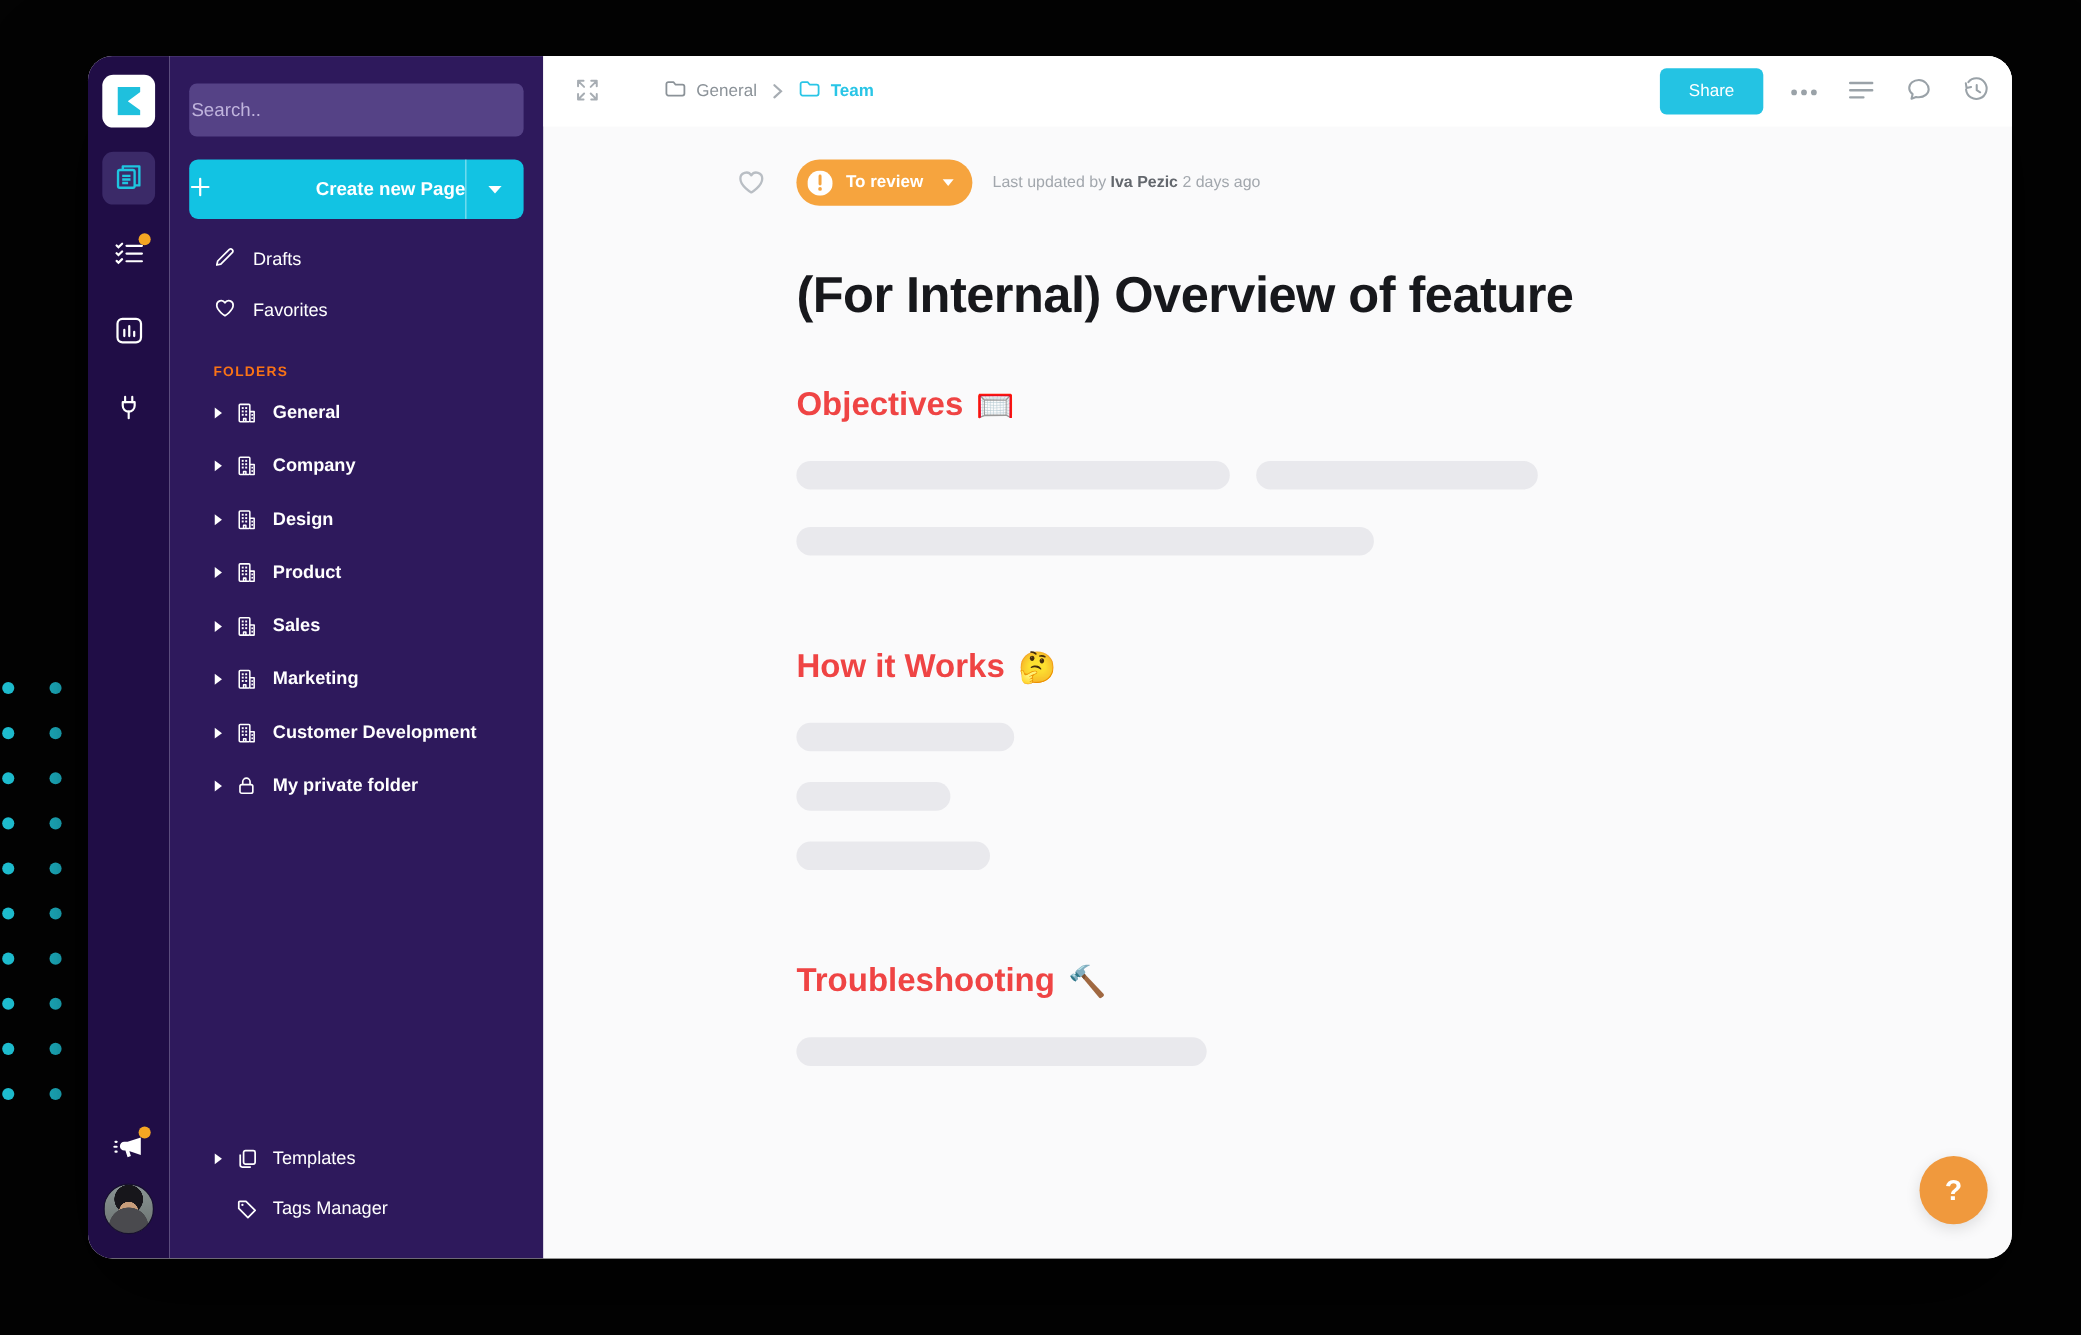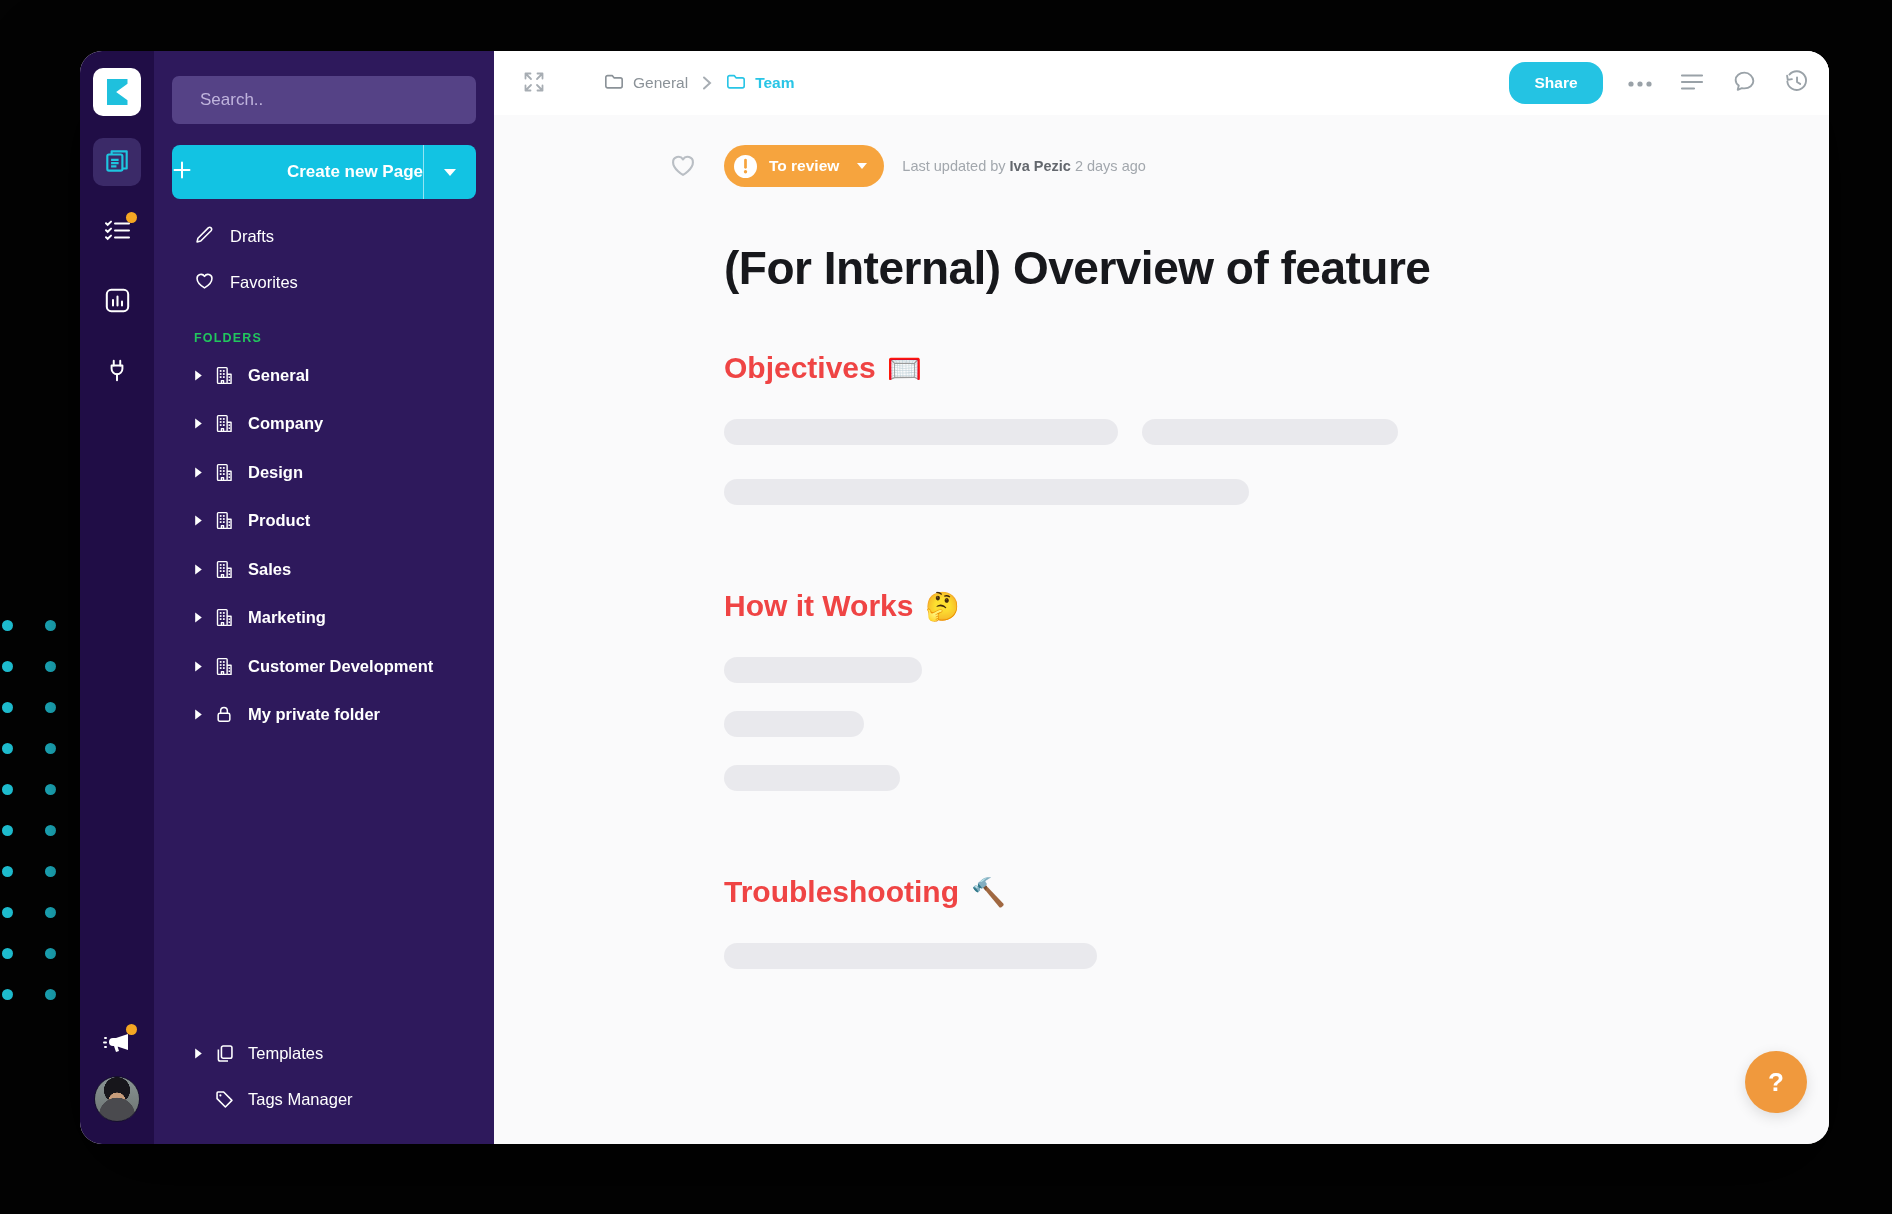--- a/index.html
+++ b/index.html
@@ -34,34 +34,34 @@
       radial-gradient(circle at 50% 88%, #4a4a4e 0 40%, transparent 41%),
       radial-gradient(circle at 50% 55%, #c79d7b 0 26%, transparent 27%),
       radial-gradient(circle at 50% 30%, #17161b 0 34%, transparent 35%),
       linear-gradient(180deg,#8a9594 0%,#6a716f 100%);
     border:1px solid #17102e; }
 
   
   .sidebar { width:340px; background:#2e195c; flex:none; display:flex; flex-direction:column; position:relative; }
   .search-wrap { margin:25px 18px 0 18px; }
   .search-input { width:100%; height:48px; background:#554286; border:none; border-radius:7px;
-    color:#fff; font-size:17px; padding:0 28px; font-family:"Liberation Sans",sans-serif; }
+    color:#fff; font-size:17px; padding:0 2px; font-family:"Liberation Sans",sans-serif; }
   .search-input::placeholder { color:#c0b4dd; }
   .create-btn { margin:21px 18px 0 18px; height:54px; background:#12c3e3; border-radius:8px;
     display:flex; align-items:center; cursor:pointer; color:#fff; }
   .create-main { flex:1; display:flex; align-items:center; justify-content:space-between; gap:13px;
     font-size:17px; font-weight:700; }
   .create-divider { width:1px; height:54px; background:rgba(255,255,255,.55); }
   .create-caret { width:52px; display:flex; align-items:center; justify-content:center; }
   .tri-down { width:0; height:0; border-left:6px solid transparent; border-right:6px solid transparent;
     border-top:7px solid #fff; }
   .side-row { display:flex; align-items:center; gap:15px; padding:0 18px 0 40px; height:46px;
     color:#fff; font-size:16.5px; cursor:pointer; }
   .side-nav { margin-top:14px; }
-  .folders-heading { margin:26px 0 6px 40px; color:#22c55e; font-size:12.5px; font-weight:700;
+  .folders-heading { margin:26px 0 6px 40px; color:#f97316; font-size:12.5px; font-weight:700;
     letter-spacing:1.2px; }
   .folder-row { display:flex; align-items:center; padding:0 18px 0 40px; height:48.5px;
     color:#fff; font-size:16.5px; font-weight:700; cursor:pointer; }
   .folder-row .caret { width:20px; flex:none; display:flex; align-items:center; }
   .folder-row .ficon { width:34px; flex:none; display:flex; align-items:center; }
   .sidebar-footer { position:absolute; bottom:22px; left:0; right:0; }
   .footer-row { display:flex; align-items:center; padding:0 18px 0 40px; height:46px;
     color:#fff; font-size:16.5px; cursor:pointer; }
   .footer-row .caret { width:20px; flex:none; display:flex; align-items:center; }
   .footer-row .ficon { width:34px; flex:none; display:flex; align-items:center; }
@@ -69,22 +69,22 @@
 
   
   .main { flex:1; display:flex; flex-direction:column; position:relative; background:#fafafb; }
   .topbar { height:64px; background:#fff; display:flex; align-items:center; padding:0 18px 0 28px; flex:none; }
   .expand-btn { border:none; background:none; cursor:pointer; display:flex; margin-right:58px; }
   .crumb { display:flex; align-items:center; gap:9px; font-size:15.5px; cursor:pointer; }
   .crumb.gray { color:#8b9298; }
   .crumb.active { color:#29c5e6; font-weight:700; }
   .crumb-sep { margin:0 14px; display:flex; }
   .topbar-spacer { flex:1; }
-  .share-btn { width:94px; height:42px; background:#24c3e3; color:#fff; font-weight:700;
-    font-size:15.5px; border:none; border-radius:16px; cursor:pointer; font-family:"Liberation Sans",sans-serif; }
+  .share-btn { width:94px; height:42px; background:#24c3e3; color:#fff; font-weight:400;
+    font-size:15.5px; border:none; border-radius:6px; cursor:pointer; font-family:"Liberation Sans",sans-serif; }
   .tb-icon { border:none; background:none; cursor:pointer; display:flex; align-items:center;
     justify-content:center; width:30px; height:30px; margin-left:22px; }
 
   .doc { flex:1; padding:0 40px 17px 230px; position:relative; }
   .meta-row { display:flex; align-items:center; margin:30px 0 0 -56px; }
   .fav-btn { border:none; background:none; cursor:pointer; display:flex; margin-right:26px; }
   .status-badge { height:42px; border-radius:21px; background:#f6a43e; display:flex; align-items:center;
     padding:0 17px 0 10px; gap:12px; cursor:pointer; color:#fff; font-size:15.5px; font-weight:700; }
   .status-badge .tri-down { margin-left:6px; border-left-width:5.5px; border-right-width:5.5px; border-top-width:6.5px; }
   .meta-text { margin-left:18px; font-size:14.5px; color:#a2a7ad; }

